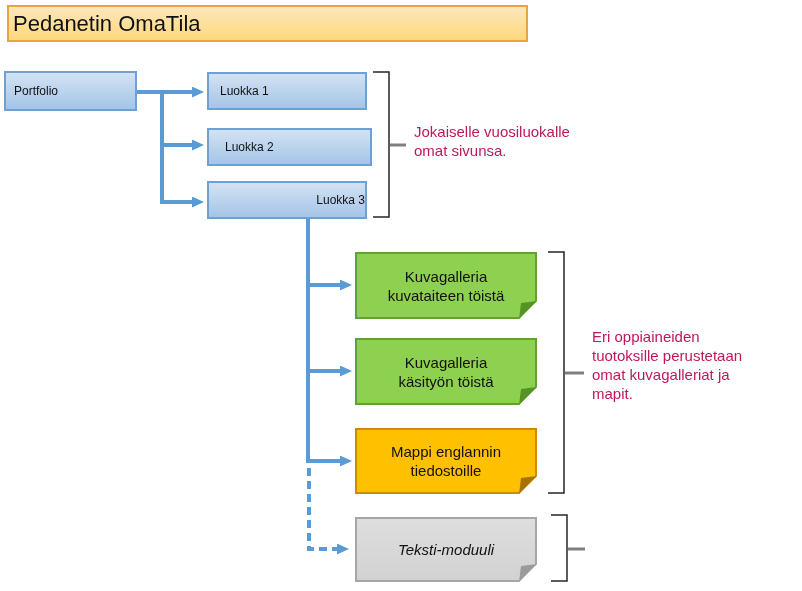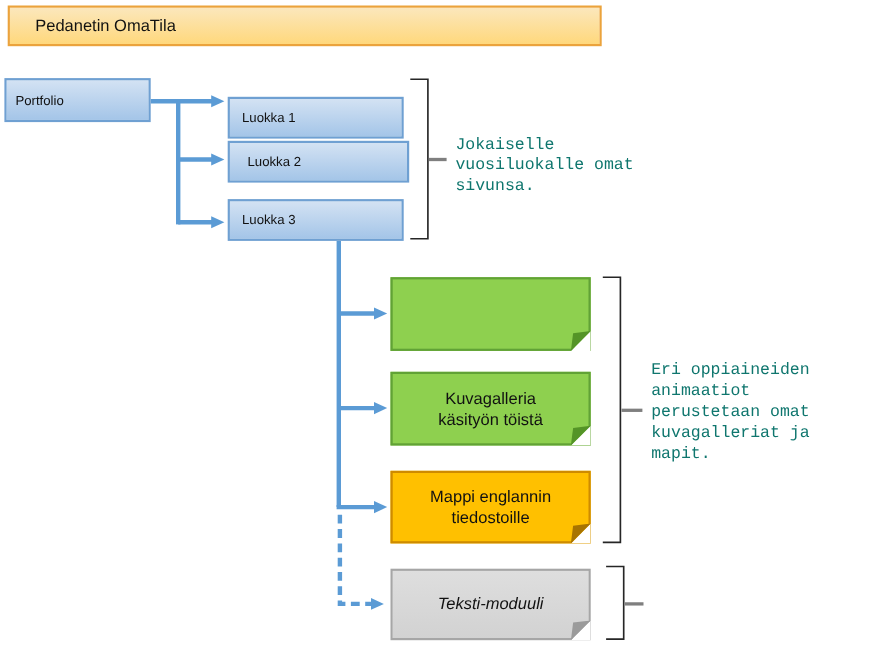--- a/index.html
+++ b/index.html
@@ -10,51 +10,51 @@
     font-family:"Liberation Sans", sans-serif;
     overflow:hidden;
   }
   #connectors{position:absolute;left:0;top:0;z-index:0;}
   .box{position:absolute;z-index:1;box-sizing:content-box;display:flex;align-items:center;color:#111;}
   
   #header{
     left:7px;top:5px;width:520px;height:33px;
     border:2px solid #EBA33C;
     background:linear-gradient(#FBE7BC,#FFD87C);
-    font-size:15px;padding-left:23px;width:513px;
+    font-size:22px;padding-left:4px;width:513px;
   }
   
   .blue{
     border:2px solid #6FA0D2;
     background:linear-gradient(#D3E2F3,#A4C5E8);
     font-size:12px;
   }
   #portfolio{left:4px;top:71px;width:121px;height:36px;padding-left:8px;}
   .luokka{left:207px;width:145px;height:34px;padding-left:11px;}
-  #luokka1{top:88px;}
+  #luokka1{top:72px;}
   #luokka2{top:128px;padding-left:16px;}
-  #luokka3{top:181px;}
+  #luokka3{top:181px;justify-content:flex-end;}
   
   .note{
     left:355px;width:138px;padding:0 20px;
     justify-content:center;text-align:center;
     font-size:15px;line-height:19px;
   }
   .note-green{border:2px solid #61A236;background:#8ED04F;}
   .note-orange{border:2px solid #CE8B00;background:#FFC000;}
   .note-gray{border:2px solid #A6A6A6;background:linear-gradient(#DEDEDE,#D2D2D2);}
   #gallery-art{top:252px;height:63px;}
   #gallery-craft{top:338px;height:63px;}
   #folder-english{top:428px;height:62px;}
   #text-module{top:517px;height:61px;font-style:italic;}
   .fold{position:absolute;right:-2px;bottom:-2px;width:18px;height:18px;}
   
   .annotation{
     position:absolute;z-index:1;
-    font-size:15px;line-height:19px;color:#0f766e;font-family:Liberation Mono, monospace;
+    font-size:15px;line-height:19px;color:#be185d;
   }
   #note-classes{left:414px;top:122px;width:190px;}
   #note-subjects{left:592px;top:327px;width:168px;}
   #note-videos{left:598px;top:541px;width:200px;white-space:nowrap;}
 </style>
 </head>
 <body>
 
 <div id="canvas">
 
@@ -97,20 +97,21 @@
     <span>Luokka 1</span>
   </div>
   <div class="box blue luokka" id="luokka2">
     <span>Luokka 2</span>
   </div>
   <div class="box blue luokka" id="luokka3">
     <span>Luokka 3</span>
   </div>
 
   <div class="box note note-green" id="gallery-art">
+    <span>Kuvagalleria kuvataiteen töistä</span>
     <svg class="fold" viewBox="0 0 18 18">
       <polygon points="18,0 18,18 0,18" fill="#ffffff"></polygon>
       <polygon points="0,18 18,0 2,2" fill="#549427"></polygon>
     </svg>
   </div>
   <div class="box note note-green" id="gallery-craft">
     <span>Kuvagalleria käsityön töistä</span>
     <svg class="fold" viewBox="0 0 18 18">
       <polygon points="18,0 18,18 0,18" fill="#ffffff"></polygon>
       <polygon points="0,18 18,0 2,2" fill="#549427"></polygon>
@@ -125,15 +126,15 @@
   </div>
   <div class="box note note-gray" id="text-module">
     <span>Teksti-moduuli</span>
     <svg class="fold" viewBox="0 0 18 18">
       <polygon points="18,0 18,18 0,18" fill="#ffffff"></polygon>
       <polygon points="0,18 18,0 2,2" fill="#9B9B9B"></polygon>
     </svg>
   </div>
 
   <div class="annotation" id="note-classes">Jokaiselle vuosiluokalle omat sivunsa.</div>
-  <div class="annotation" id="note-subjects">Eri oppiaineiden animaatiot perustetaan omat kuvagalleriat ja mapit.</div>
+  <div class="annotation" id="note-subjects">Eri oppiaineiden tuotoksille perustetaan omat kuvagalleriat ja mapit.</div>
 
 </div>
 
 </body></html>

